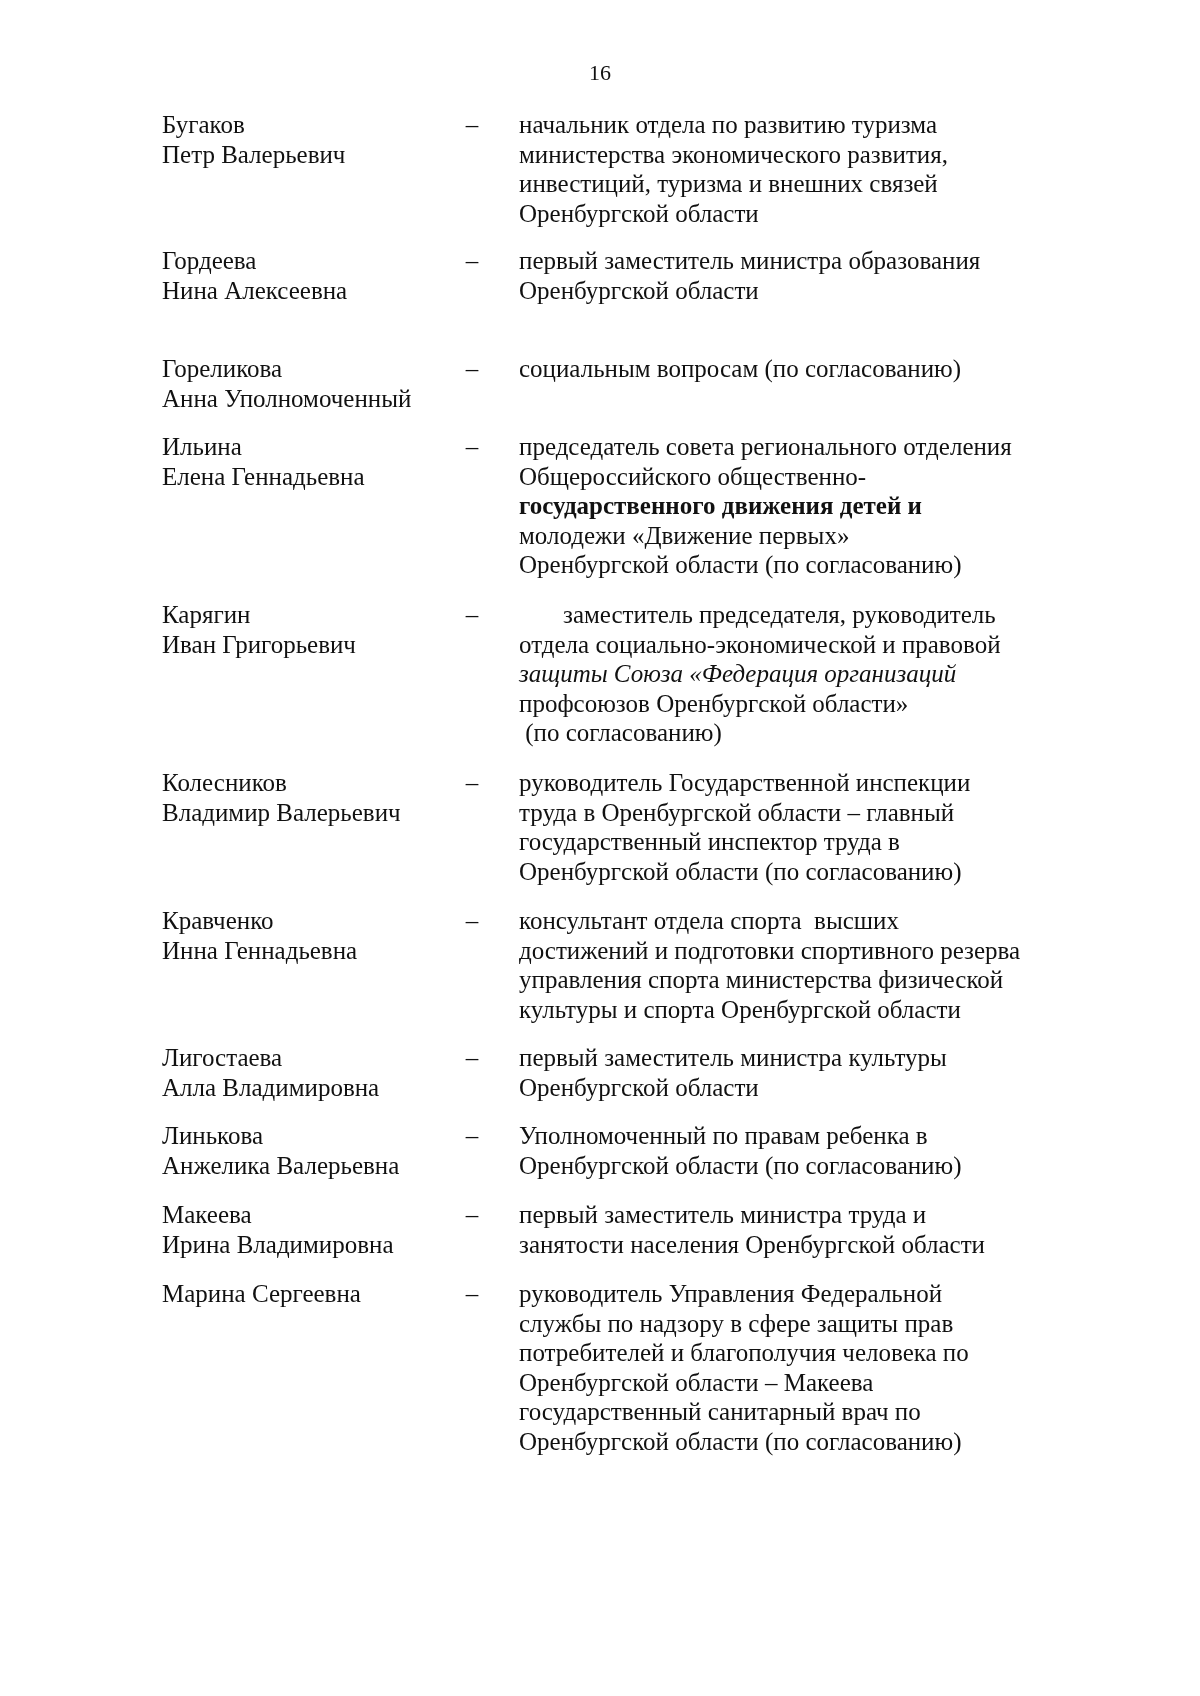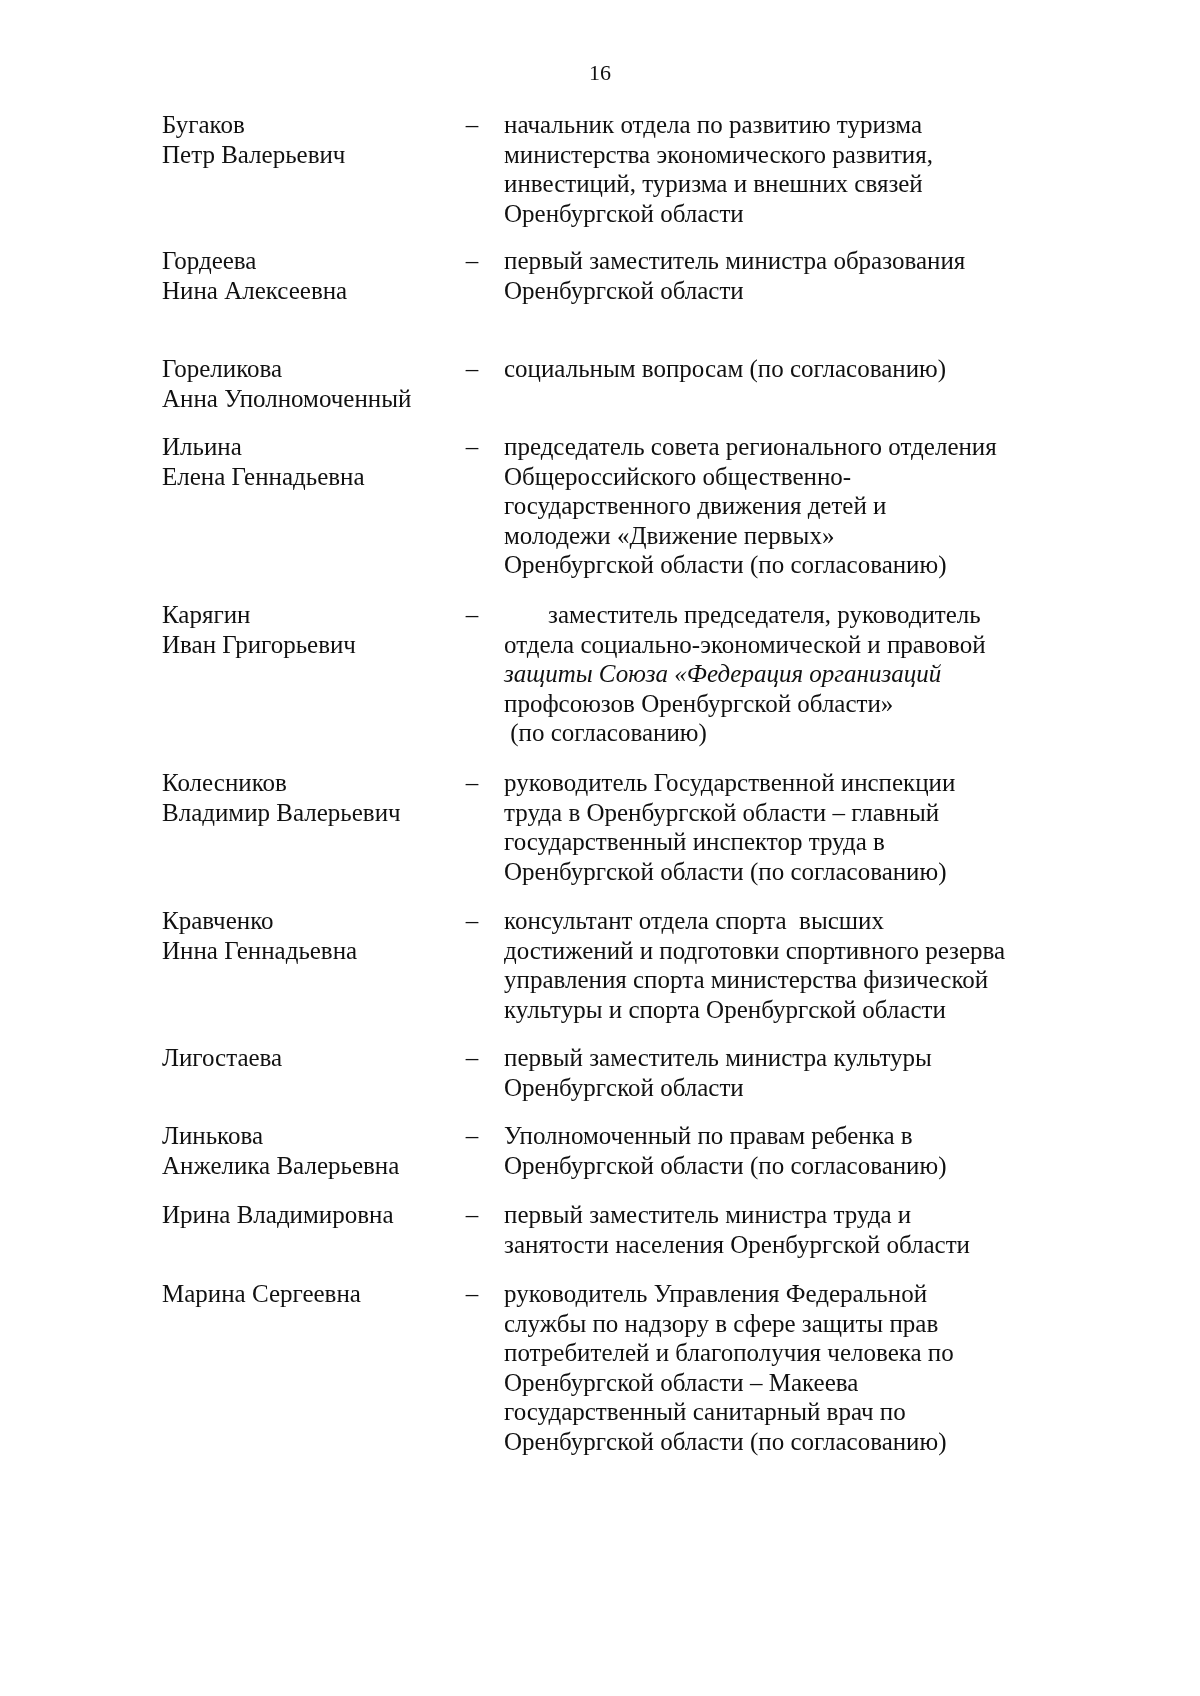--- a/index.html
+++ b/index.html
@@ -4,21 +4,21 @@
 <style>
   html, body { margin:0; padding:0; background:#ffffff; }
   body { width:1200px; height:1696px; position:relative; overflow:hidden;
          font-family:"Liberation Serif", "DejaVu Serif", serif; color:#111; }
   .page-number { position:absolute; top:60px; left:0; width:1200px; text-align:center;
          font-size:22px; }
   .entry { position:absolute; left:0; width:1200px; font-size:25px; line-height:29.5px; }
   .name { position:absolute; left:162px; width:300px; }
   .name div { white-space:nowrap; }
   .dash { position:absolute; left:462px; width:20px; text-align:center; }
-  .desc { position:absolute; left:504px; width:600px; }
+  .desc { position:absolute; left:519px; width:600px; }
   .desc div { white-space:nowrap; }
 </style>
 </head>
 <body>
 
 <div class="page-number">16</div>
 
 <div id="entries">
     <div class="entry" style="top: 110px;">
       <div class="name">
@@ -56,21 +56,21 @@
     </div>
     <div class="entry" style="top: 432px;">
       <div class="name">
         <div>Ильина</div>
         <div>Елена Геннадьевна</div>
       </div>
       <div class="dash">–</div>
       <div class="desc">
         <div style="white-space: pre;">председатель совета регионального отделения</div>
         <div style="white-space: pre;">Общероссийского общественно-</div>
-        <div style="white-space: pre;">государственного движения детей и</div>
+        <div style="white-space: pre; font-weight: bold;">государственного движения детей и</div>
         <div style="white-space: pre;">молодежи «Движение первых»</div>
         <div style="white-space: pre;">Оренбургской области (по согласованию)</div>
       </div>
     </div>
     <div class="entry" style="top: 600px;">
       <div class="name">
         <div>Карягин</div>
         <div>Иван Григорьевич</div>
       </div>
       <div class="dash">–</div>
@@ -104,40 +104,42 @@
       <div class="desc">
         <div style="white-space: pre;">консультант отдела спорта  высших</div>
         <div style="white-space: pre;">достижений и подготовки спортивного резерва</div>
         <div style="white-space: pre;">управления спорта министерства физической</div>
         <div style="white-space: pre;">культуры и спорта Оренбургской области</div>
       </div>
     </div>
     <div class="entry" style="top: 1043px;">
       <div class="name">
         <div>Лигостаева</div>
+        <div>Алла Владимировна</div>
       </div>
       <div class="dash">–</div>
       <div class="desc">
         <div style="white-space: pre;">первый заместитель министра культуры</div>
         <div style="white-space: pre;">Оренбургской области</div>
       </div>
     </div>
     <div class="entry" style="top: 1121px;">
       <div class="name">
         <div>Линькова</div>
         <div>Анжелика Валерьевна</div>
       </div>
       <div class="dash">–</div>
       <div class="desc">
         <div style="white-space: pre;">Уполномоченный по правам ребенка в</div>
         <div style="white-space: pre;">Оренбургской области (по согласованию)</div>
       </div>
     </div>
     <div class="entry" style="top: 1200px;">
       <div class="name">
+        <div>Макеева</div>
         <div>Ирина Владимировна</div>
       </div>
       <div class="dash">–</div>
       <div class="desc">
         <div style="white-space: pre;">первый заместитель министра труда и</div>
         <div style="white-space: pre;">занятости населения Оренбургской области</div>
       </div>
     </div>
     <div class="entry" style="top: 1279px;">
       <div class="name">

